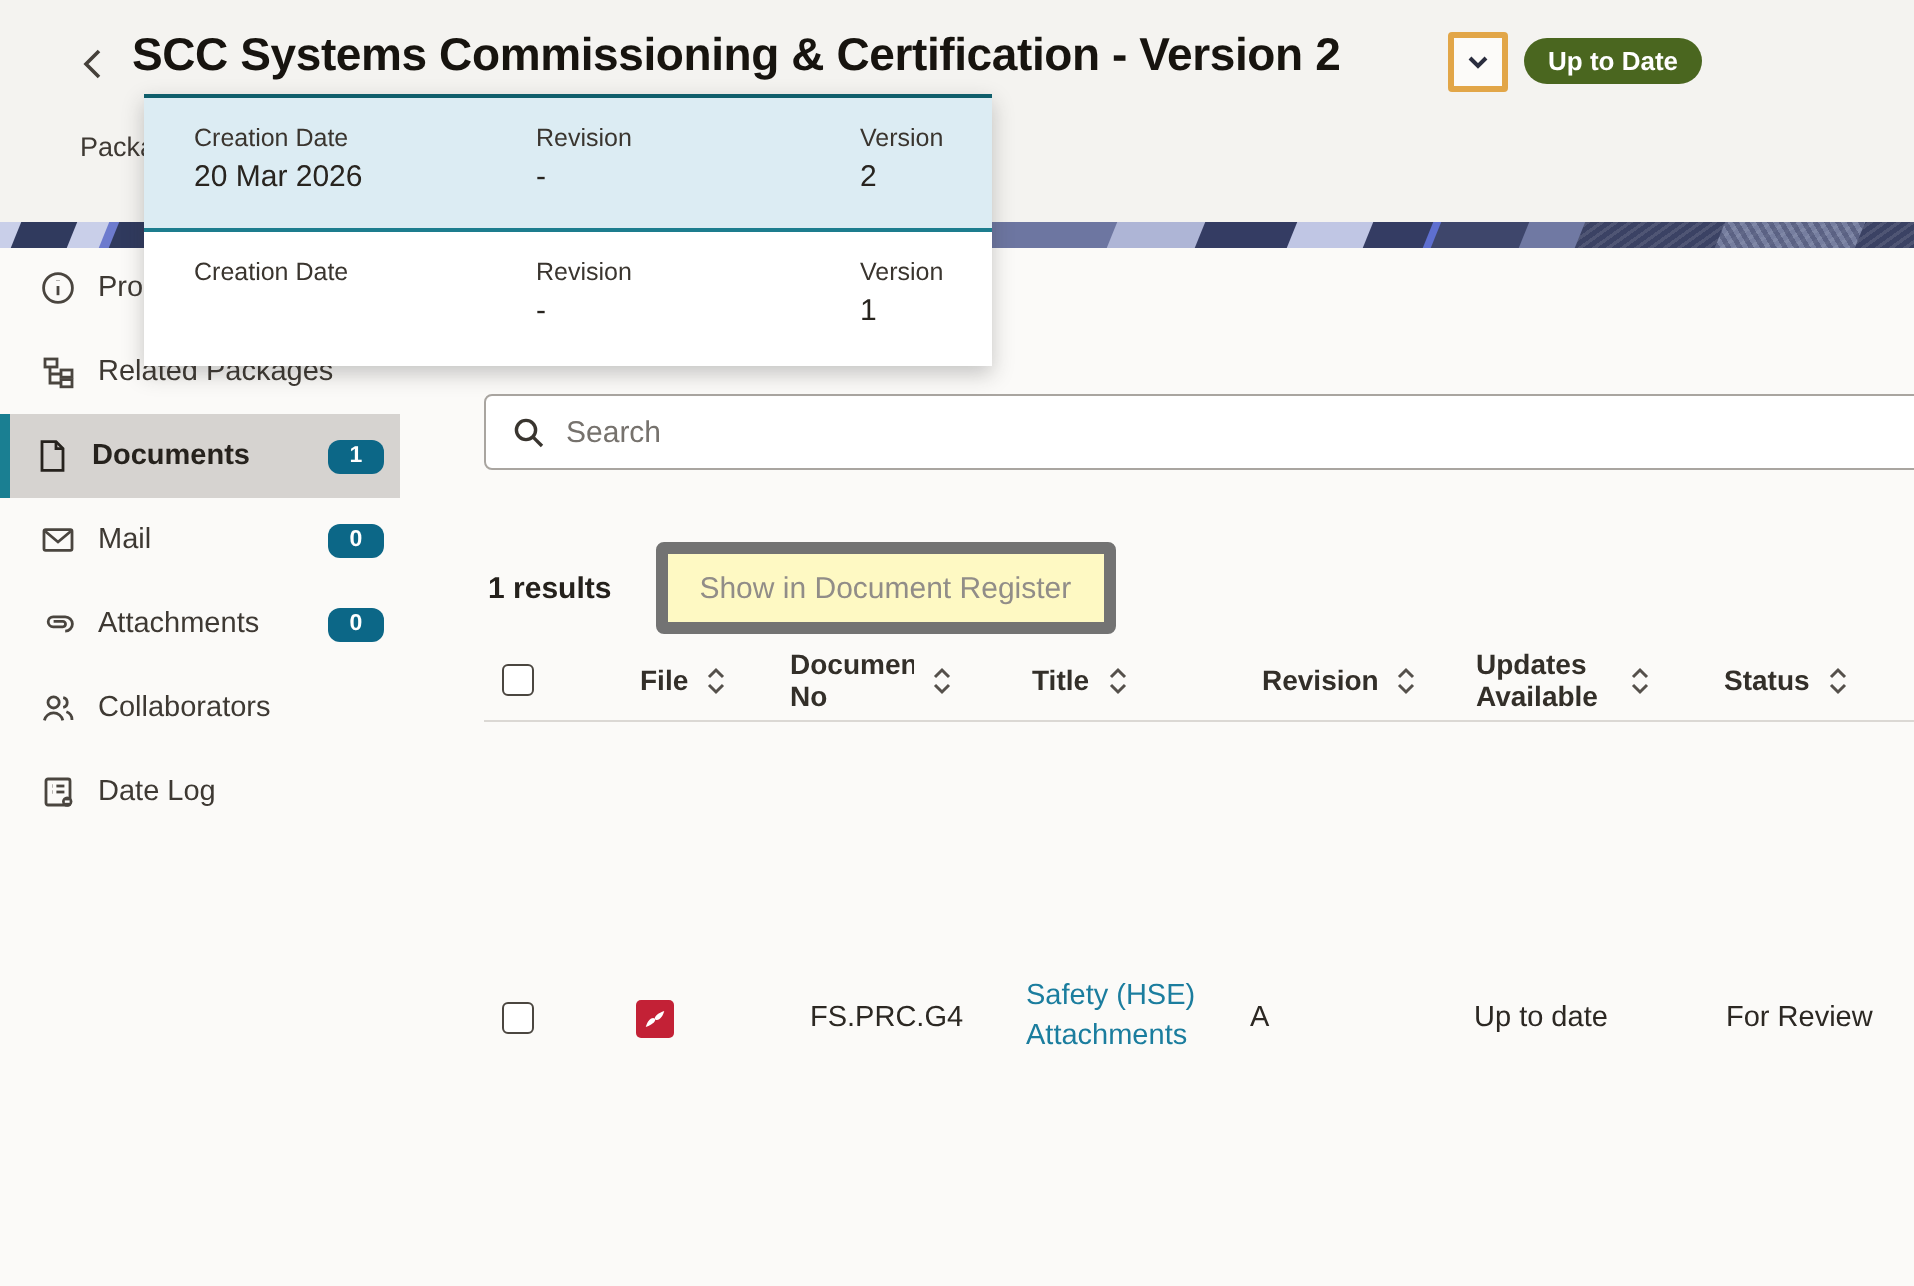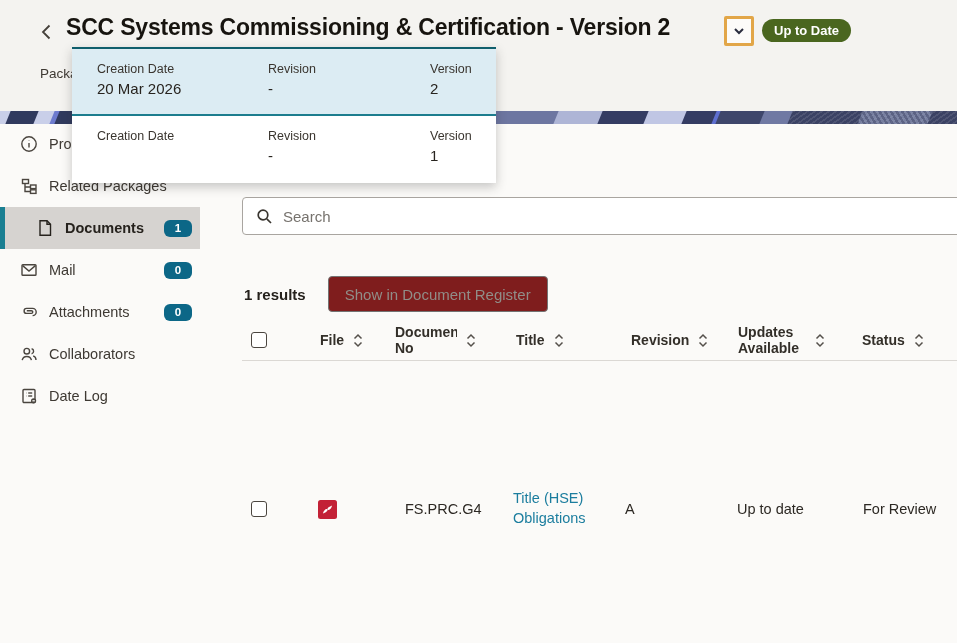--- a/index.html
+++ b/index.html
@@ -44,31 +44,31 @@
   .bs14{left:762px;width:36px;background:#7079a3;}
   .bs15{left:790px;width:170px;transform:none;background:#3b4264;
         background-image:repeating-linear-gradient(135deg, rgba(255,255,255,.10) 0 2px, transparent 2px 5px);}
   .bs16{left:860px;width:70px;transform:none;background:rgba(168,176,208,.55);
         background-image:repeating-linear-gradient(45deg, rgba(40,45,80,.35) 0 2px, transparent 2px 4px);}
 
   
   .sidebar { position:absolute; left:0; top:123px; width:200px; }
   .nav-item { height:42px; display:flex; align-items:center; gap:11px; padding-left:20px; font-size:14.5px; color:#3e3933; cursor:pointer; }
   .nav-item svg { flex:0 0 18px; }
-  .nav-item.selected { background:#d6d3d0; border-left:5px solid #1a7f92; padding-left:31px; font-weight:700; color:#26221d; }
+  .nav-item.selected { background:#d6d3d0; border-left:5px solid #1a7f92; padding-left:12px; font-weight:700; color:#26221d; }
   .nav-badge { margin-left:auto; margin-right:8px; min-width:28px; text-align:center; background:#0c6787; color:#fff; font-size:11.5px; font-weight:700; border-radius:6px; padding:2.5px 0; }
 
   
   .main { position:absolute; left:242px; top:123px; right:0; bottom:0; overflow:hidden; }
   .searchbox { position:absolute; left:0; top:74px; width:723px; height:38px; background:#fff; border:1px solid #a9a5a0; border-radius:4px; display:flex; align-items:center; padding-left:13px; gap:10px; }
   .searchbox input { border:none; outline:none; flex:1; font-family:"Liberation Sans",sans-serif; font-size:15px; color:#33302b; background:transparent; }
   .searchbox input::placeholder { color:#76726d; }
   .results-row { position:absolute; left:2px; top:152px; height:38px; display:flex; align-items:center; gap:22px; }
   .results-count { font-size:15px; font-weight:700; color:#25211c; }
-  .register-btn { padding:8.5px 16px; border:1px solid #737373; border-radius:4px; background:#7f1d1d; color:#918d88; font-size:15px; font-family:"Liberation Sans",sans-serif; cursor:default;text-align:center; }
+  .register-btn { padding:8.5px 16px; border:6px solid #737373; border-radius:4px; background:#fef9c3; color:#918d88; font-size:15px; font-family:"Liberation Sans",sans-serif; cursor:default;text-align:center; }
 
   .grid { display:grid; grid-template-columns:68px 76px 121px 115px 107px 125px 1fr; align-items:center; }
   .thead { position:absolute; left:0; top:197px; width:100%; height:40px; }
   .thead .cell { display:flex; align-items:center; gap:9px; font-size:14px; font-weight:600; color:#332f29; }
   .hdr-label2 { width:62px; line-height:1.15; overflow:hidden; white-space:normal; }
   .hdr-label3 { width:68px; line-height:1.15; }
   .divider { position:absolute; left:0; top:237px; right:0; height:1px; background:#dbd8d4; }
   .trow { position:absolute; left:0; top:365px; width:100%; height:42px; font-size:14.5px; color:#2c2823; }
   .trow .cell { display:flex; align-items:center; }
   .doc-link { color:#1b7d9e; width:92px; line-height:1.35; cursor:pointer; text-decoration:none; }
@@ -265,21 +265,21 @@
           <svg width="13" height="13" viewBox="0 0 18 18" fill="#fff">
               <path d="M2.6 14.6 C4 9.4 7.2 7.4 8.8 8.7 C10.1 9.8 8 12.8 2.6 14.6 Z"></path>
               <path d="M15.4 3.4 C14 8.6 10.8 10.6 9.2 9.3 C7.9 8.2 10 5.2 15.4 3.4 Z"></path>
             </svg>
         </span>
       </div>
       <div class="cell pl19">
           <span>FS.PRC.G4</span>
         </div>
       <div class="cell pl6">
-          <a class="doc-link" href="#">Title (HSE) Obligations</a>
+          <a class="doc-link" href="#">Safety (HSE) Attachments</a>
         </div>
       <div class="cell pl3">
           <span>A</span>
         </div>
       <div class="cell pl8">
           <span>Up to date</span>
         </div>
       <div class="cell pl9">
           <span>For Review</span>
         </div>

